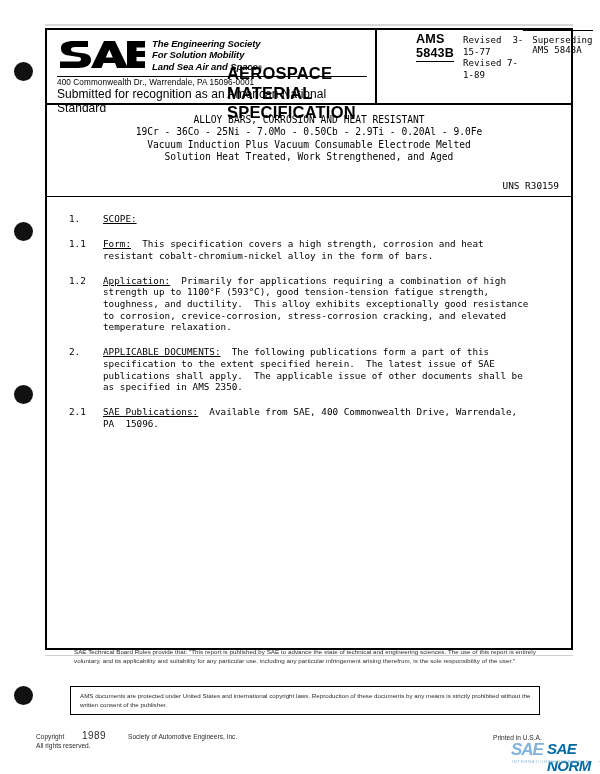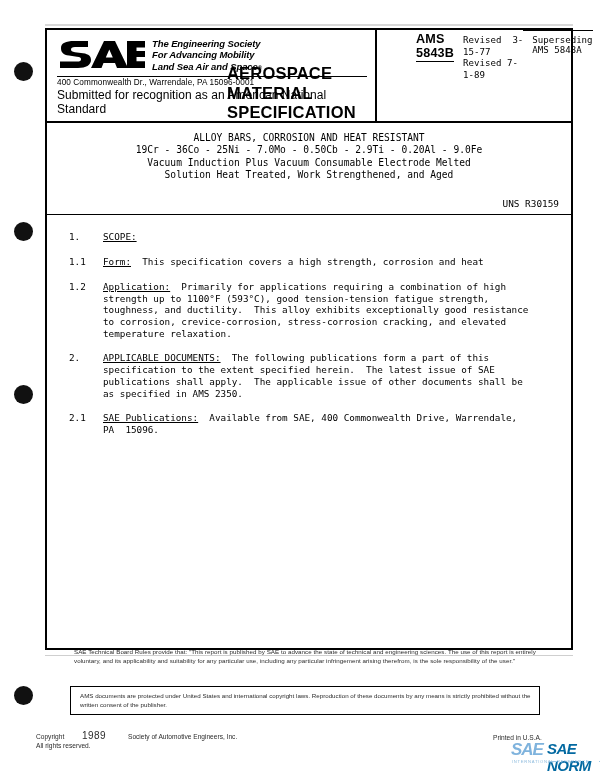--- a/index.html
+++ b/index.html
@@ -40,21 +40,21 @@
     height: 622px;
     border: 2px solid #000;
     box-sizing: border-box;
     background: #fff;
   }
 
   
   .masthead {
     display: flex;
     border-bottom: 2px solid #000;
-    height: 93px;
+    height: 75px;
     box-sizing: border-box;
   }
   .mast-left {
     width: 330px;
     box-sizing: border-box;
     padding: 7px 8px 3px 10px;
     border-right: 2px solid #000;
     position: relative;
     display: flex;
     flex-direction: column;
@@ -317,21 +317,21 @@
           <svg width="88" height="30" viewBox="0 0 88 30">
             <g fill="#000">
               <path d="M4,9 C4,4 9,2 17,2 L31,2 L31,8 L18,8 C15,8 14,9 14,10.5 C14,12 15,12.8 18,13.2 L26,14.3 C32,15.1 34,17.5 34,21 C34,26 29,29 21,29 L3,29 L3,22.5 L20,22.5 C23,22.5 24,21.6 24,20.2 C24,18.8 23,18.1 20,17.7 L12,16.6 C6,15.8 4,13.3 4,9 Z"></path>
               <path d="M47,2 L58,2 L71,29 L60,29 L58,24 L46.5,24 L44.5,29 L34,29 Z M52.3,10.5 L48.8,18.4 L55.8,18.4 Z"></path>
               <path d="M70,2 L88,2 L88,8.6 L79.5,8.6 L79.5,12.1 L88,12.1 L88,18 L79.5,18 L79.5,22.2 L88,22.2 L88,29 L70,29 Z"></path>
             </g>
           </svg>
         </span>
         <span class="tagline">
           <span>The Engineering Society</span><br>
-          <span>For Advancing Mobility</span><br>
+          <span>For Solution Mobility</span><br>
           <span>Land Sea Air and Space</span><span class="reg">®</span>
         </span>
       </div>
       <div class="addr-rule"></div>
       <div class="address">400 Commonwealth Dr., Warrendale, PA 15096-0001</div>
       <div class="submitted">Submitted for recognition as an American National Standard</div>
     </div>
 
     <div class="mast-mid"></div>
 
@@ -360,21 +360,21 @@
   </div>
 
   <div class="body">
     <div id="sections-host">
         <div class="sec">
           <div class="sec-num">1.</div>
           <div class="sec-body"><span class="u">SCOPE:</span></div>
         </div>
         <div class="sec">
           <div class="sec-num">1.1</div>
-          <div class="sec-body"><span class="u">Form:</span><span style="white-space: pre;">  This specification covers a high strength, corrosion and heat</span><br></div>
+          <div class="sec-body"><span class="u">Form:</span><span style="white-space: pre;">  This specification covers a high strength, corrosion and heat</span><br><span style="white-space: pre;">resistant cobalt-chromium-nickel alloy in the form of bars.</span></div>
         </div>
         <div class="sec">
           <div class="sec-num">1.2</div>
           <div class="sec-body"><span class="u">Application:</span><span style="white-space: pre;">  Primarily for applications requiring a combination of high</span><br><span style="white-space: pre;">strength up to 1100°F (593°C), good tension-tension fatigue strength,</span><br><span style="white-space: pre;">toughness, and ductility.  This alloy exhibits exceptionally good resistance</span><br><span style="white-space: pre;">to corrosion, crevice-corrosion, stress-corrosion cracking, and elevated</span><br><span style="white-space: pre;">temperature relaxation.</span></div>
         </div>
         <div class="sec">
           <div class="sec-num">2.</div>
           <div class="sec-body"><span class="u">APPLICABLE DOCUMENTS:</span><span style="white-space: pre;">  The following publications form a part of this</span><br><span style="white-space: pre;">specification to the extent specified herein.  The latest issue of SAE</span><br><span style="white-space: pre;">publications shall apply.  The applicable issue of other documents shall be</span><br><span style="white-space: pre;">as specified in AMS 2350.</span></div>
         </div>
         <div class="sec">

